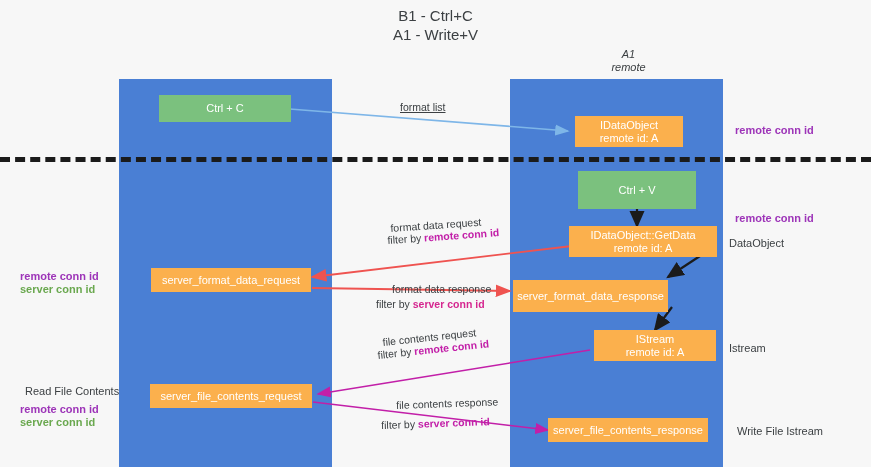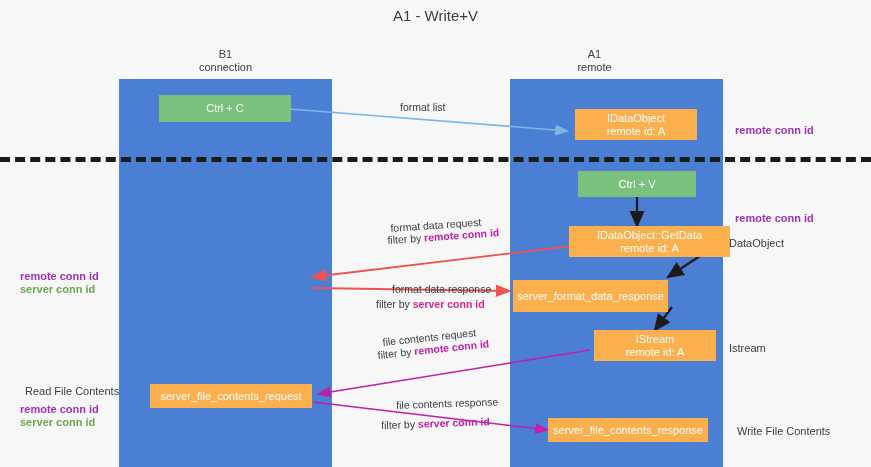--- a/index.html
+++ b/index.html
@@ -22,21 +22,21 @@
 
   .title{
     position:absolute;left:0;top:6px;width:871px;
     text-align:center;color:#3c4043;font-size:15px;line-height:19px;
   }
   .col-head{
     position:absolute;text-align:center;color:#3c4043;
     font-size:11px;line-height:13px;width:213px;
   }
   #head-b1{left:119px;top:48px;}
-  #head-a1{left:488px;top:48px;}
+  #head-a1{left:522px;top:48px;font-style:italic;}
 
   .node{
     position:absolute;
     color:#ffffff;
     text-align:center;
     font-size:11px;
     line-height:13px;
     display:flex;flex-direction:column;
     align-items:center;justify-content:center;
     box-sizing:border-box;
@@ -66,27 +66,24 @@
 </style>
 </head>
 <body>
 
 <div id="canvas">
 
   <div class="lane" id="lane-b1"></div>
   <div class="lane" id="lane-a1"></div>
 
   <div class="title">
+    <div>B1 - Ctrl+C</div>
     <div>A1 - Write+V</div>
   </div>
 
-  <div class="col-head" id="head-b1">
-    <div>B1</div>
-    <div>connection</div>
-  </div>
   <div class="col-head" id="head-a1">
     <div>A1</div>
     <div>remote</div>
   </div>
 
   <svg class="wires" viewBox="0 0 871 467">
     <defs>
       <marker id="ar-blue" markerWidth="9" markerHeight="7" refX="8" refY="3.5" orient="auto">
         <polygon points="0 0, 9 3.5, 0 7" fill="#7eb6e8"></polygon>
       </marker>
@@ -117,53 +114,56 @@
 
     <line x1="313" y1="402" x2="548" y2="430" stroke="#c21fa8" stroke-width="1.6" marker-end="url(#ar-mag)"></line>
   </svg>
 
   <div class="divider"></div>
 
   <div class="node green" style="left:159px;top:95px;width:132px;height:27px;">
     <span>Ctrl + C</span>
   </div>
 
-  <div class="node orange" style="left:575px;top:109px;width:122px;height:31px;">
+  <div class="node orange" style="left:575px;top:116px;width:108px;height:31px;">
     <span>IDataObject</span>
     <span>remote id: A</span>
   </div>
 
-  <div class="node green" style="left:578px;top:171px;width:118px;height:26px;">
+  <div class="node green" style="left:578px;top:171px;width:118px;height:38px;">
     <span>Ctrl + V</span>
   </div>
 
-  <div class="node orange" style="left:569px;top:226px;width:161px;height:31px;">
+  <div class="node orange" style="left:569px;top:226px;width:148px;height:31px;">
     <span>IDataObject::GetData</span>
     <span>remote id: A</span>
   </div>
 
+  <div class="node orange" style="left:151px;top:268px;width:160px;height:24px;">
+    <span>server_format_data_request</span>
+  </div>
 
   <div class="node orange" style="left:513px;top:280px;width:155px;height:32px;">
     <span>server_format_data_response</span>
   </div>
 
   <div class="node orange" style="left:594px;top:330px;width:122px;height:31px;">
     <span>IStream</span>
     <span>remote id: A</span>
   </div>
 
   <div class="node orange" style="left:548px;top:418px;width:160px;height:24px;">
     <span>server_file_contents_response</span>
   </div>
 
   <div class="node orange" style="left:150px;top:384px;width:162px;height:24px;">
     <span>server_file_contents_request</span>
   </div>
 
-  <div class="edge-label" style="left:400px;top:101px;">format list</div>
+  <div class="edge-label" style="left:400px;top:101px;text-decoration:underline;">format list</div>
 
   <div class="edge-label rot" style="left:390px;top:222px;transform:rotate(-4deg);">format data request</div>
   <div class="edge-label rot" style="left:387px;top:234px;transform:rotate(-4deg);">
     <span>filter by </span><span class="magenta">remote conn id</span>
   </div>
 
   <div class="edge-label" style="left:392px;top:283px;">format data response</div>
   <div class="edge-label" style="left:376px;top:298px;">
     <span>filter by </span><span class="pinklbl">server conn id</span>
   </div>
@@ -175,21 +175,21 @@
 
   <div class="edge-label rot" style="left:396px;top:399px;transform:rotate(-2deg);">file contents response</div>
   <div class="edge-label rot" style="left:381px;top:419px;transform:rotate(-2deg);">
     <span>filter by </span><span class="magenta">server conn id</span>
   </div>
 
   <div class="side-label purple" style="left:735px;top:123px;">remote conn id</div>
   <div class="side-label purple" style="left:735px;top:211px;">remote conn id</div>
   <div class="side-label" style="left:729px;top:236px;">DataObject</div>
   <div class="side-label" style="left:729px;top:341px;">Istream</div>
-  <div class="side-label" style="left:737px;top:424px;">Write File Contents</div>
+  <div class="side-label" style="left:737px;top:424px;">Write File Istream</div>
 
   <div class="side-label purple" style="left:20px;top:269px;">remote conn id</div>
   <div class="side-label greenlbl" style="left:20px;top:282px;">server conn id</div>
 
   <div class="side-label" style="left:25px;top:384px;">Read File Contents</div>
   <div class="side-label purple" style="left:20px;top:402px;">remote conn id</div>
   <div class="side-label greenlbl" style="left:20px;top:415px;">server conn id</div>
 
 </div>
 

